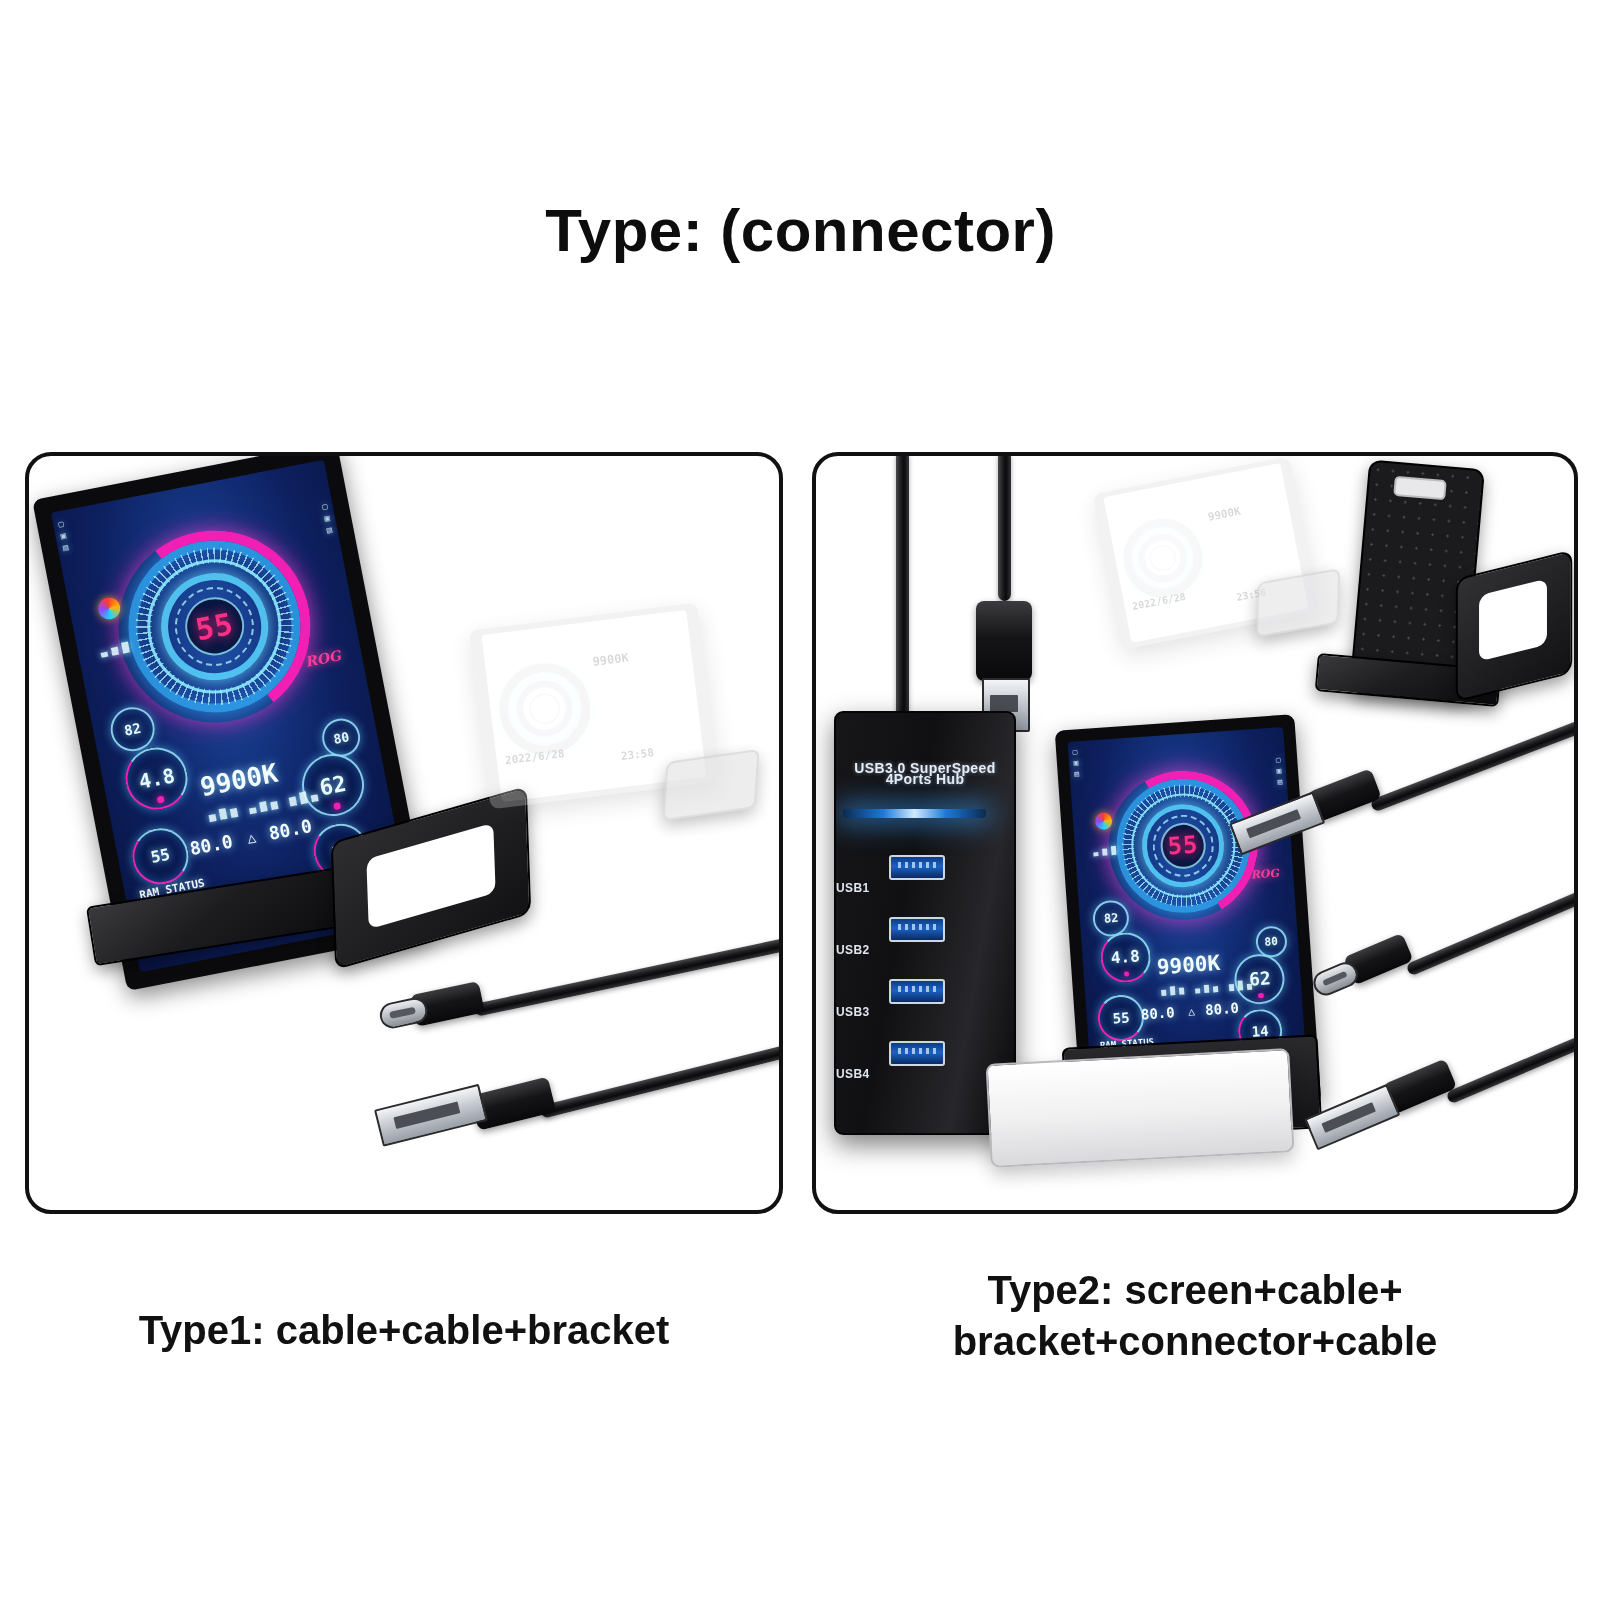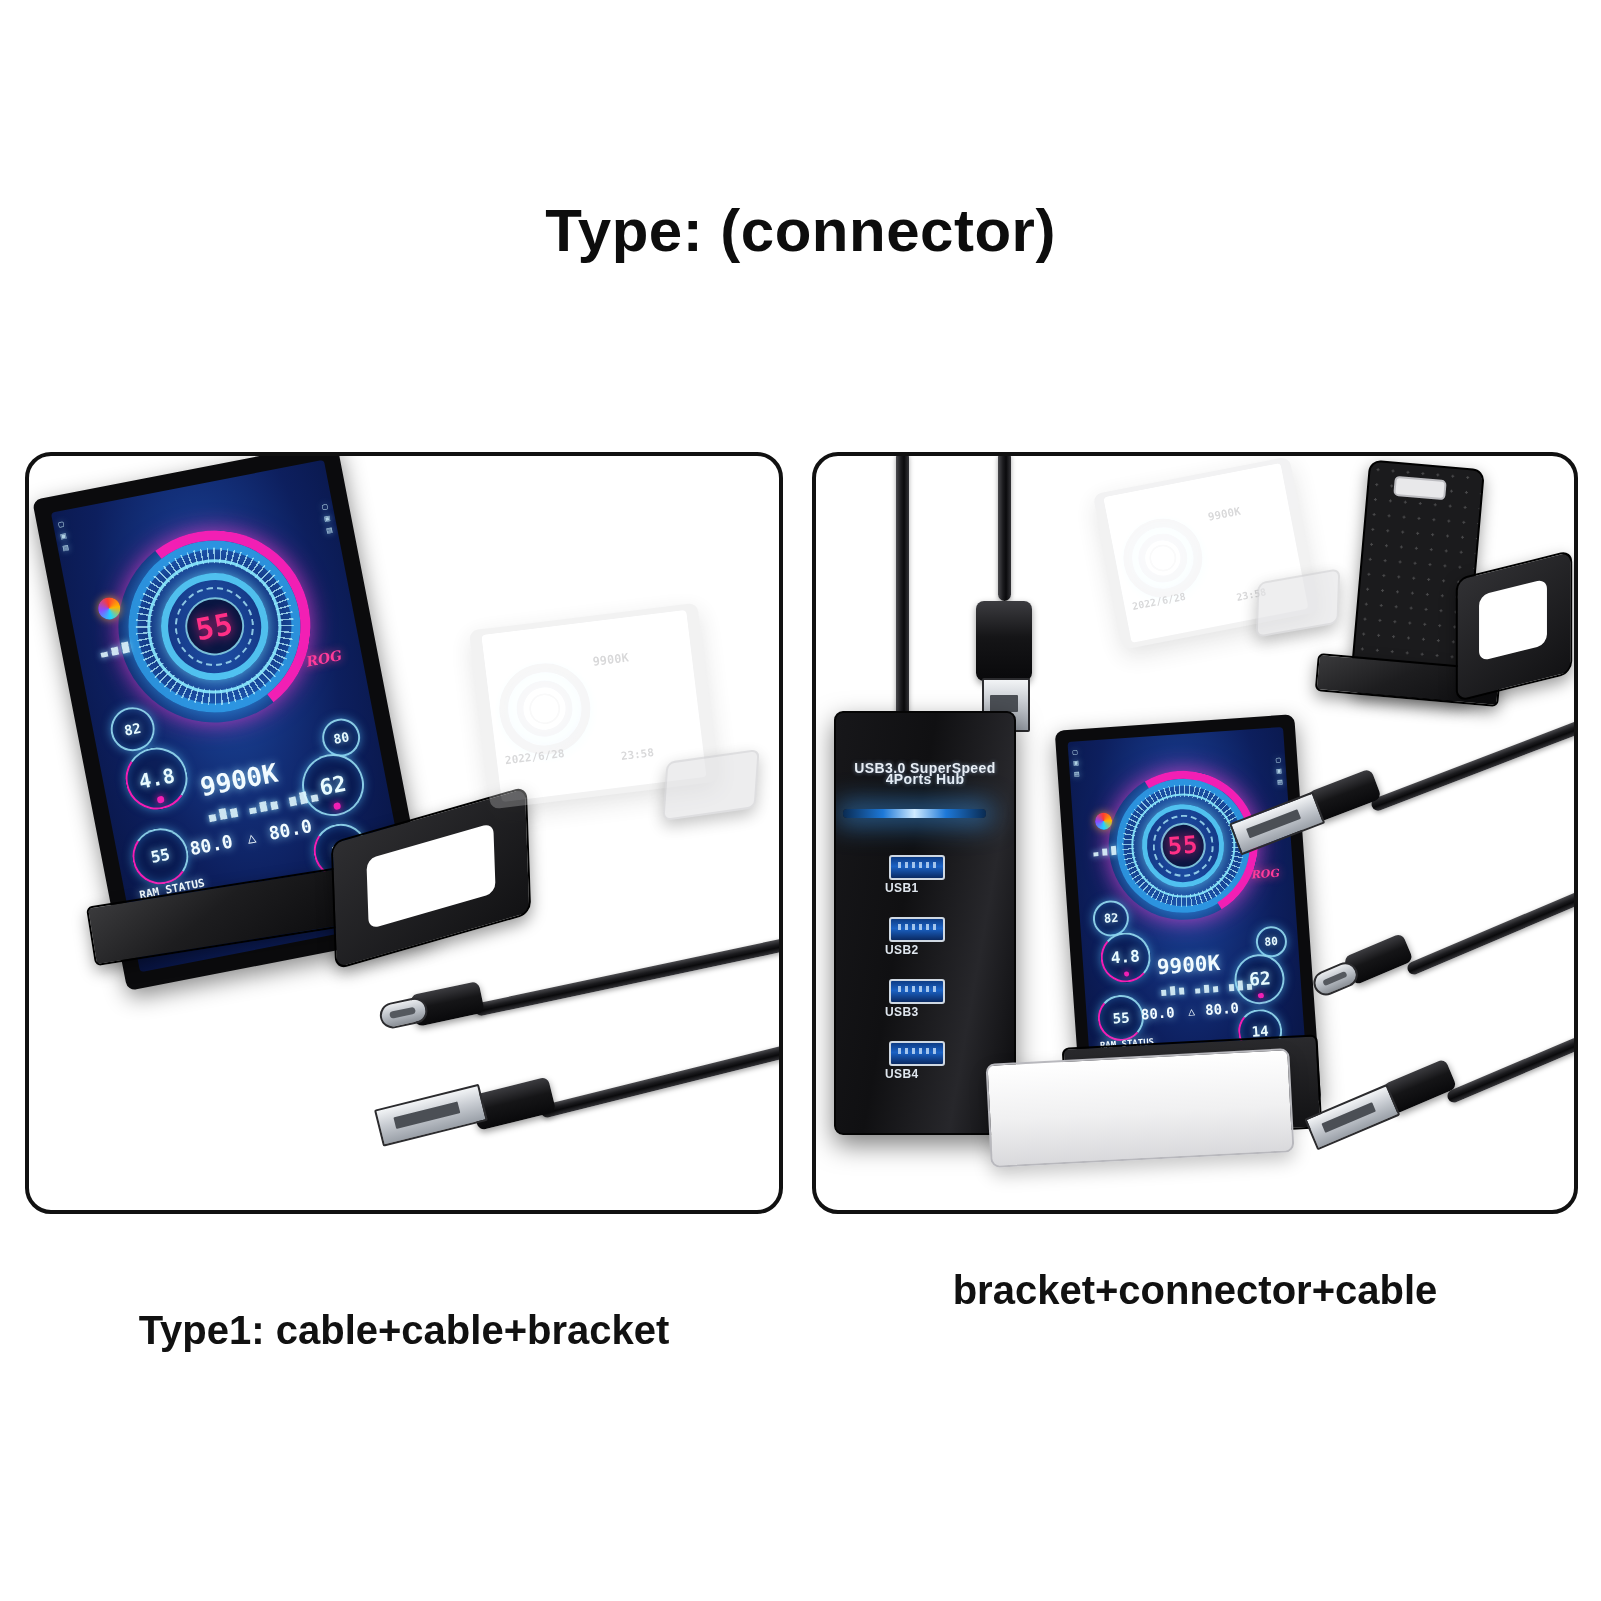--- a/index.html
+++ b/index.html
@@ -192,21 +192,21 @@
     background:linear-gradient(180deg,#0d3c86 0%,#1b62c4 45%,#0a2a63 100%);
     border:2px solid #cfd8e2;border-radius:3px;
   }
   .usbport::before{
     content:"";position:absolute;left:12%;top:26%;width:76%;height:26%;
     background:repeating-linear-gradient(90deg,#bcd7f5 0 3px,transparent 3px 7px);
     opacity:.85;
   }
   .usblabel{
     position:absolute;color:#dfe6ee;font-size:12px;font-weight:bold;
-    letter-spacing:.4px;text-align:center;
+    letter-spacing:.4px;text-align:left;
   }
 
   
   .cable{
     position:absolute;height:13px;border-radius:7px;
     background:linear-gradient(180deg,#4a4a4e 0%,#1b1b1e 38%,#0a0a0c 62%,#343438 100%);
     box-shadow:0 2px 5px rgba(0,0,0,.35);
     transform-origin:left center;
   }
   .cable.vert{width:13px;height:auto;
@@ -508,14 +508,15 @@
   <div class="cable" style="left:592px;top:508px;width:220px;transform:rotate(-23deg);"></div>
   <div class="plug-body" style="left:536px;top:508px;width:64px;height:30px;transform:rotate(-23deg) translateY(-8px);"></div>
   <div class="plug-c" style="left:500px;top:523px;width:42px;height:21px;transform:rotate(-23deg) translateY(-4px);"></div>
 
   <div class="cable" style="left:632px;top:636px;width:200px;transform:rotate(-23deg);"></div>
   <div class="plug-body" style="left:576px;top:636px;width:68px;height:32px;transform:rotate(-23deg) translateY(-9px);"></div>
   <div class="plug-a" style="left:498px;top:669px;width:86px;height:30px;transform:rotate(-23deg) translateY(-8px);"></div>
 </div>
 
 <div class="caption" id="caption-right">
+  <div>Type2: screen+cable+</div>
   <div>bracket+connector+cable</div>
 </div>
 
 </body></html>

